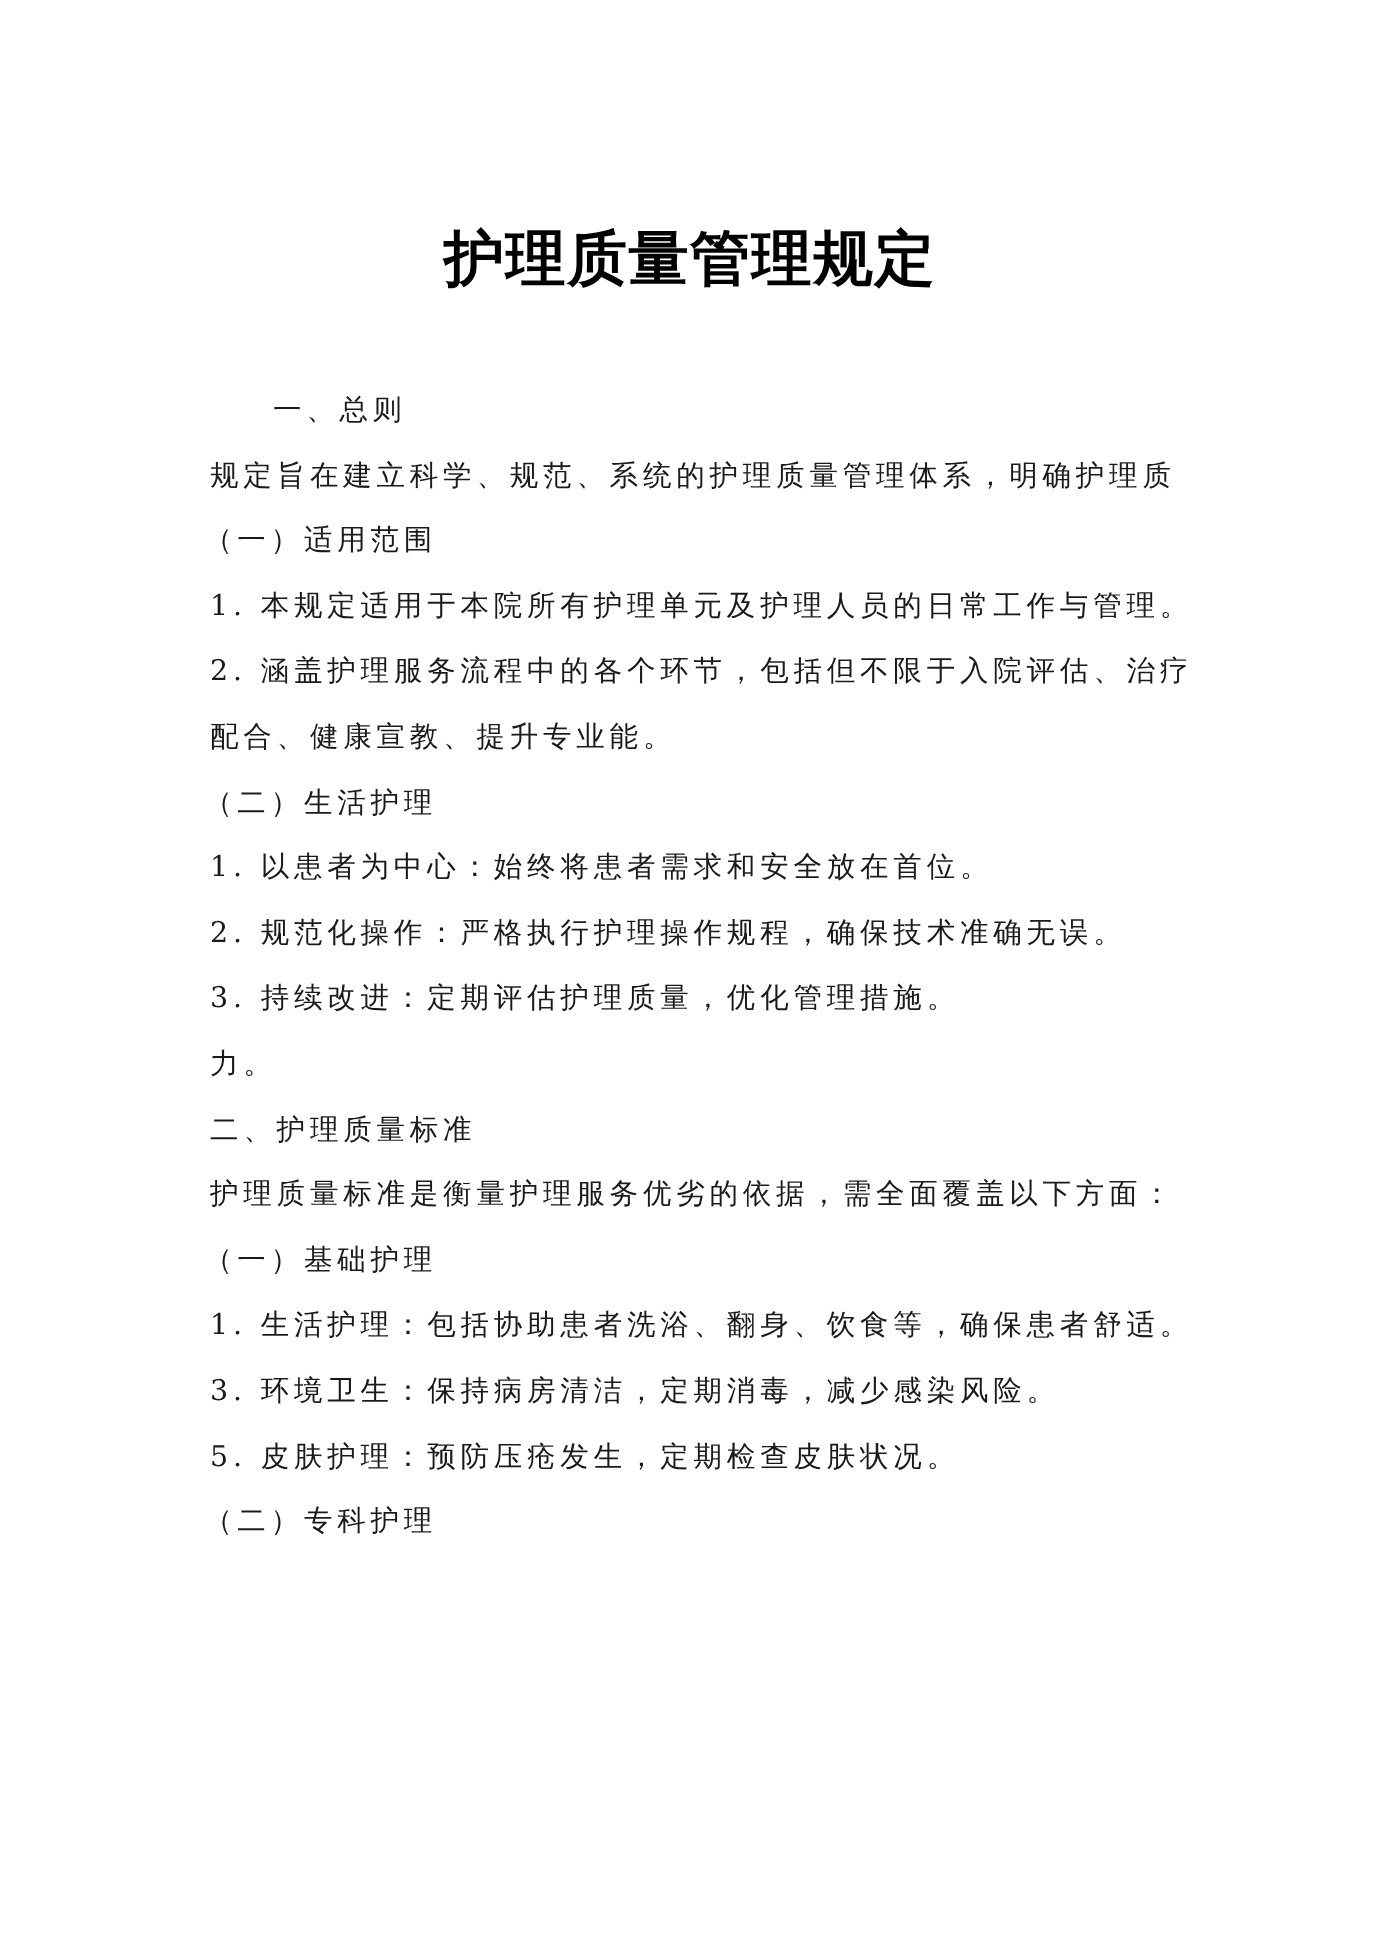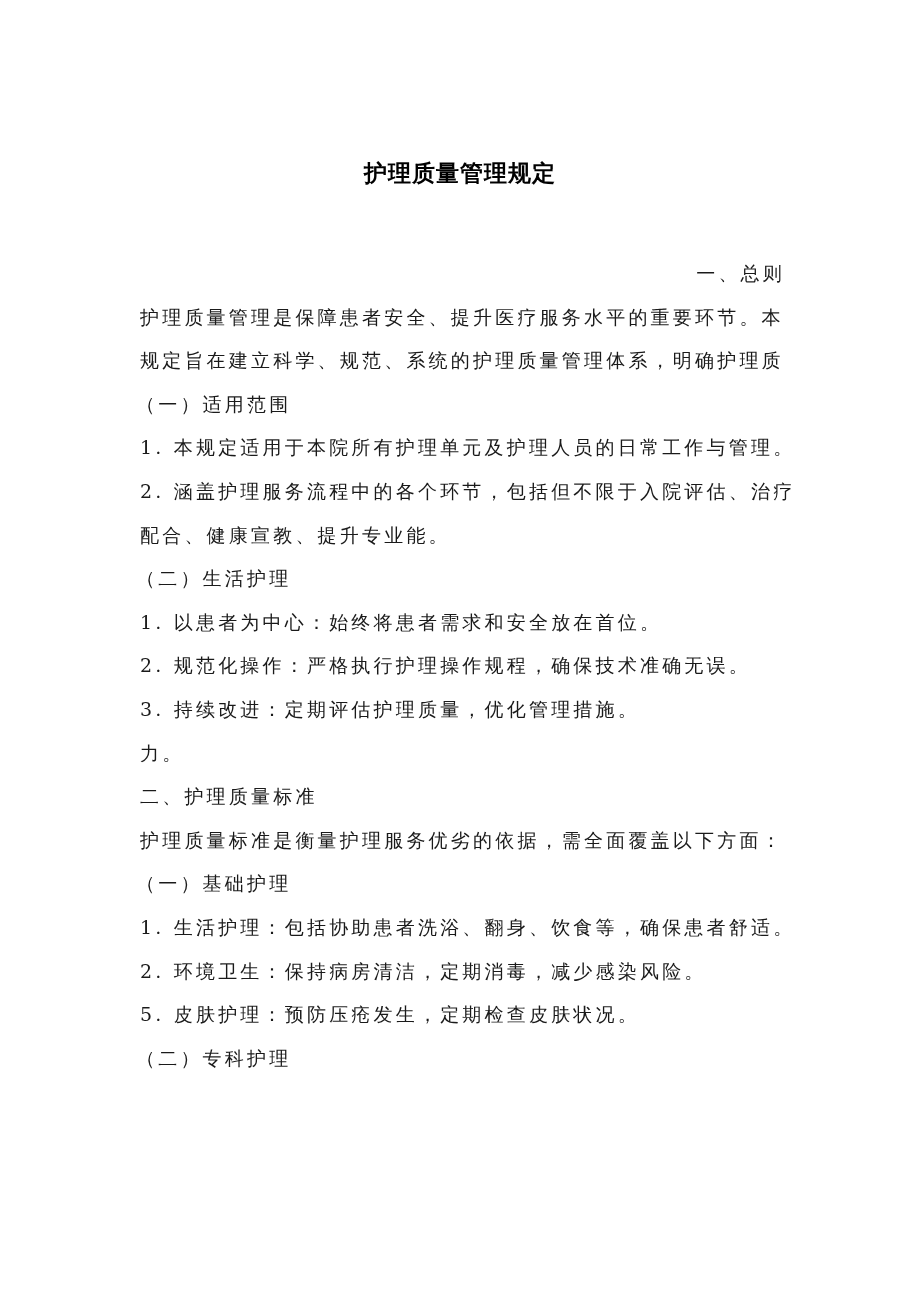--- a/index.html
+++ b/index.html
@@ -22,21 +22,21 @@
       height: 1302px;
       background: #ffffff;
     }
     .title {
       position: absolute;
       left: 0;
       top: 148px;
       width: 920px;
       text-align: center;
       font-family: "DejaVu Sans", "Liberation Sans", sans-serif;
-      font-size: 23px;
+      font-size: 40px;
       font-weight: bold;
       letter-spacing: 1px;
       color: #000000;
       line-height: 50px;
     }
     .body-text {
       position: absolute;
       left: 140px;
       top: 252px;
       width: 645px;
@@ -44,46 +44,44 @@
     .line {
       font-size: 19px;
       line-height: 43.6px;
       height: 43.6px;
       letter-spacing: 3.2px;
       white-space: nowrap;
       color: #1a1a1a;
     }
     .indent-heading {
       padding-left: 42px;
-      text-align: right;
     }
     .sub-heading {
       margin-left: -4px;
     }
   </style>
 </head>
 <body>
 
 <div class="page">
   <div class="title">护理质量管理规定</div>
 
   <div class="body-text">
     <div class="line indent-heading">一、总则</div>
-    <div class="line">护理质量管理是保障患者安全、提升医疗服务水平的重要环节。本</div>
     <div class="line">规定旨在建立科学、规范、系统的护理质量管理体系，明确护理质</div>
     <div class="line sub-heading">（一）适用范围</div>
     <div class="line">1. 本规定适用于本院所有护理单元及护理人员的日常工作与管理。</div>
     <div class="line">2. 涵盖护理服务流程中的各个环节，包括但不限于入院评估、治疗</div>
     <div class="line">配合、健康宣教、提升专业能。</div>
     <div class="line sub-heading">（二）生活护理</div>
     <div class="line">1. 以患者为中心：始终将患者需求和安全放在首位。</div>
     <div class="line">2. 规范化操作：严格执行护理操作规程，确保技术准确无误。</div>
     <div class="line">3. 持续改进：定期评估护理质量，优化管理措施。</div>
     <div class="line">力。</div>
     <div class="line">二、护理质量标准</div>
     <div class="line">护理质量标准是衡量护理服务优劣的依据，需全面覆盖以下方面：</div>
     <div class="line sub-heading">（一）基础护理</div>
     <div class="line">1. 生活护理：包括协助患者洗浴、翻身、饮食等，确保患者舒适。</div>
-    <div class="line">2. 环境卫生：保持病房清洁，定期消毒，减少感染风险。</div>
+    <div class="line">3. 环境卫生：保持病房清洁，定期消毒，减少感染风险。</div>
     <div class="line">5. 皮肤护理：预防压疮发生，定期检查皮肤状况。</div>
     <div class="line sub-heading">（二）专科护理</div>
   </div>
 </div>
 
 </body></html>

